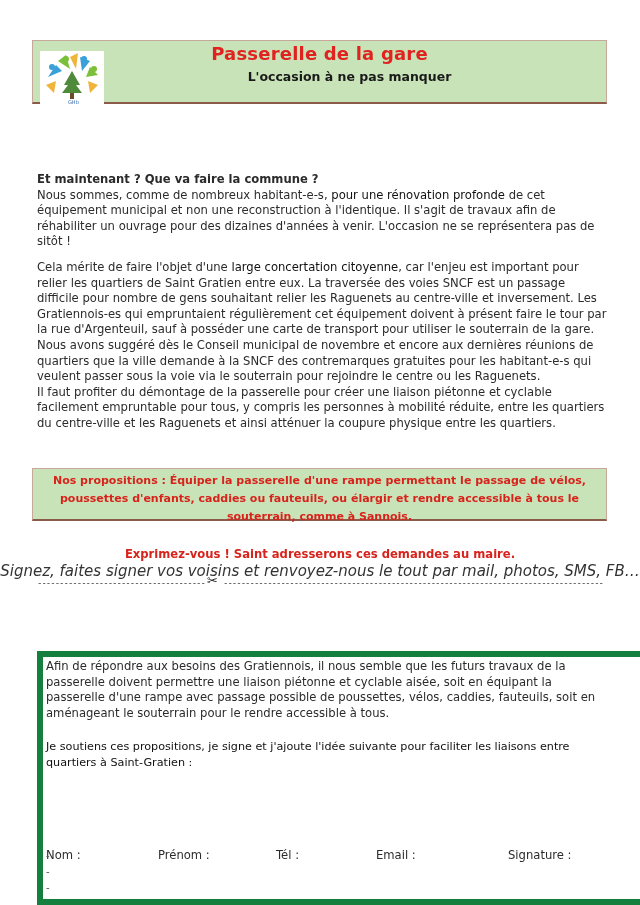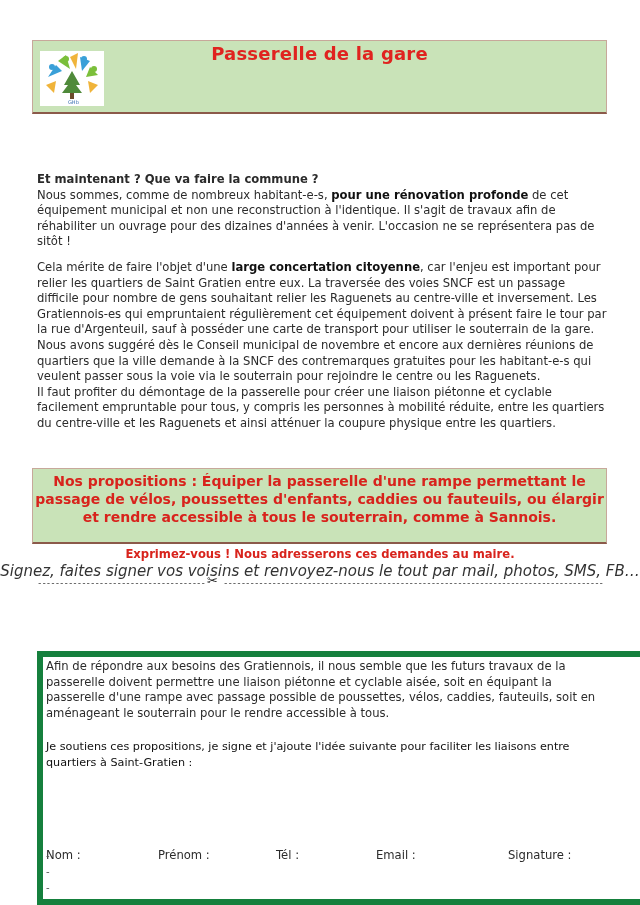--- a/index.html
+++ b/index.html
@@ -1,19 +1,19 @@
 <!DOCTYPE html>
 <html><head>
 <meta charset="utf-8">
 <style>
   html, body { margin: 0; padding: 0; background: #ffffff; }
   body { width: 640px; height: 905px; position: relative; overflow: hidden;
          font-family: "DejaVu Sans", sans-serif; color: #2b2b2b; }
   .header-box {
-    position: absolute; left: 32px; top: 40px; width: 575px; height: 74px;
+    position: absolute; left: 32px; top: 40px; width: 575px; height: 64px;
     background: #c9e3b8; border: 1px solid #c7a89a; border-bottom: 2px solid #8b5a4a;
     box-sizing: border-box;
   }
   .logo {
     position: absolute; left: 7px; top: 10px; width: 64px; height: 55px; background: #fff;
   }
   .title {
     position: absolute; left: 0; right: 0; top: 2px; text-align: center;
     color: #e0231f; font-weight: bold; font-size: 18px; letter-spacing: 0.2px;
   }
@@ -22,25 +22,25 @@
     font-weight: bold; font-size: 12.5px; color: #1a1a1a;
   }
   .sub2 {
     position: absolute; left: 60px; right: 0; top: 50px; text-align: center;
     font-weight: bold; font-size: 12.5px; color: #1a1a1a;
   }
   .body-text { position: absolute; left: 37px; width: 570px; font-size: 11.6px; line-height: 15.6px; }
   .p1 { top: 128px; }
   .p2 { top: 260px; }
   .center-bold { text-align: left; font-weight: bold; display: block; margin-top: 44px; }
-  b { font-weight: bold; color: #111; }
+  b { font-weight: normal; color: #111; }
   .prop-box {
-    position: absolute; left: 32px; top: 468px; width: 575px; height: 76px;
+    position: absolute; left: 32px; top: 468px; width: 575px; height: 53px;
     background: #c9e3b8; border: 1px solid #c7a89a; border-bottom: 2px solid #8b5a4a;
-    box-sizing: border-box; color: #d8231c; font-weight: bold; font-size: 14px;
+    box-sizing: border-box; color: #d8231c; font-weight: bold; font-size: 11px;
     text-align: center; line-height: 18px; padding-top: 3px;
   }
   .express {
     position: absolute; left: 0; width: 640px; top: 547px; text-align: center;
     color: #d8231c; font-weight: bold; font-size: 11.6px;
   }
   .sign-note {
     position: absolute; left: 0; width: 640px; top: 562px; text-align: center;
     font-style: italic; font-size: 15px; color: #333;
   }
@@ -79,35 +79,36 @@
       <circle cx="12" cy="16" r="3" fill="#3aa0d8"></circle>
       <circle cx="26" cy="8" r="3" fill="#7bbf3a"></circle>
       <circle cx="44" cy="8" r="3" fill="#3aa0d8"></circle>
       <circle cx="54" cy="18" r="3" fill="#7bbf3a"></circle>
       <path d="M32 20 L24 34 L28 34 L22 42 L42 42 L36 34 L40 34 Z" fill="#4f8a3a"></path>
       <rect x="30" y="42" width="4" height="6" fill="#6b4a2a"></rect>
       <text x="28" y="53" font-size="5" fill="#3a6fb0">GHb</text>
     </svg>
   </div>
   <div class="title">Passerelle de la gare</div>
+  <div class="sub1">L'occasion à ne pas manquer</div>
 </div>
 
 <div class="body-text p1">
   <span class="center-bold">Et maintenant ? Que va faire la commune ?</span>
   <span>Nous sommes, comme de nombreux habitant-e-s, </span><b>pour une rénovation profonde</b><span> de cet équipement municipal et non une reconstruction à l'identique. Il s'agit de travaux afin de réhabiliter un ouvrage pour des dizaines d'années à venir. L'occasion ne se représentera pas de sitôt !</span>
 </div>
 
 <div class="body-text p2">
   <span>Cela mérite de faire l'objet d'une </span><b>large concertation citoyenne</b><span>, car l'enjeu est important pour relier les quartiers de Saint Gratien entre eux. La traversée des voies SNCF est un passage difficile pour nombre de gens souhaitant relier les Raguenets au centre-ville et inversement. Les Gratiennois-es qui empruntaient régulièrement cet équipement doivent à présent faire le tour par la rue d'Argenteuil, sauf à posséder une carte de transport pour utiliser le souterrain de la gare. Nous avons suggéré dès le Conseil municipal de novembre et encore aux dernières réunions de quartiers que la ville demande à la SNCF des contremarques gratuites pour les habitant-e-s qui veulent passer sous la voie via le souterrain pour rejoindre le centre ou les Raguenets.</span><br>
   <span>Il faut profiter du démontage de la passerelle pour créer une liaison piétonne et cyclable facilement empruntable pour tous, y compris les personnes à mobilité réduite, entre les quartiers du centre-ville et les Raguenets et ainsi atténuer la coupure physique entre les quartiers.</span>
 </div>
 
 <div class="prop-box">Nos propositions : Équiper la passerelle d'une rampe permettant le passage de vélos, poussettes d'enfants, caddies ou fauteuils, ou élargir et rendre accessible à tous le souterrain, comme à Sannois.</div>
 
-<div class="express">Exprimez-vous ! Nous adresserons ces demandes au maire.</div>
+<div class="express">Exprimez-vous ! Saint adresserons ces demandes au maire.</div>
 <div class="sign-note">Signez, faites signer vos voisins et renvoyez-nous le tout par mail, photos, SMS, FB…</div>
 
 <div class="cut-line">
   <span class="cut-left">------------------------------------------------------------</span>
   <span class="scissors">✂</span>
   <span class="cut-right">--------------------------------------------------------------------------------------------------------------------------------</span>
 </div>
 
 <div class="form-box">
   <div class="form-intro">Afin de répondre aux besoins des Gratiennois, il nous semble que les futurs travaux de la passerelle doivent permettre une liaison piétonne et cyclable aisée, soit en équipant la passerelle d'une rampe avec passage possible de poussettes, vélos, caddies, fauteuils, soit en aménageant le souterrain pour le rendre accessible à tous.</div>

